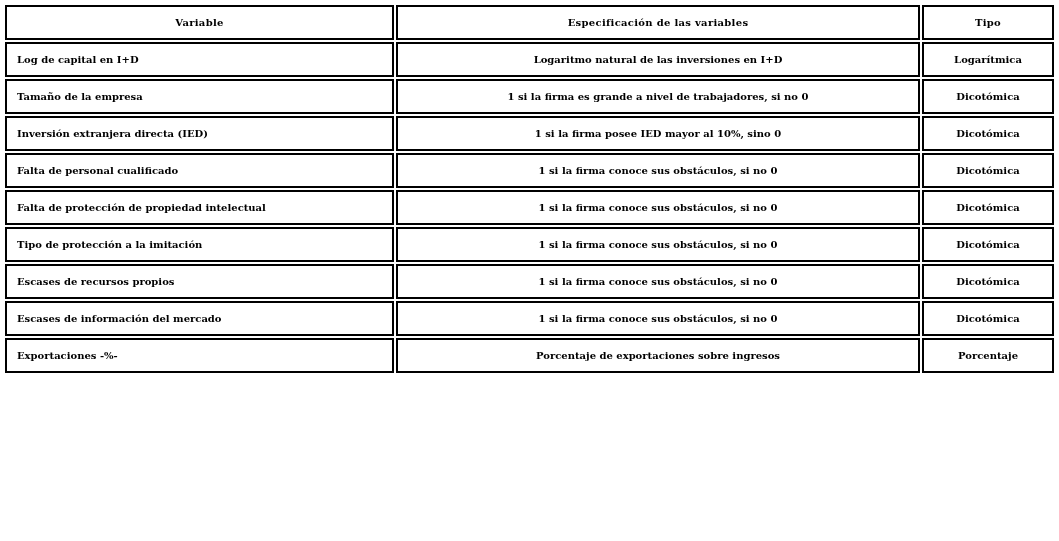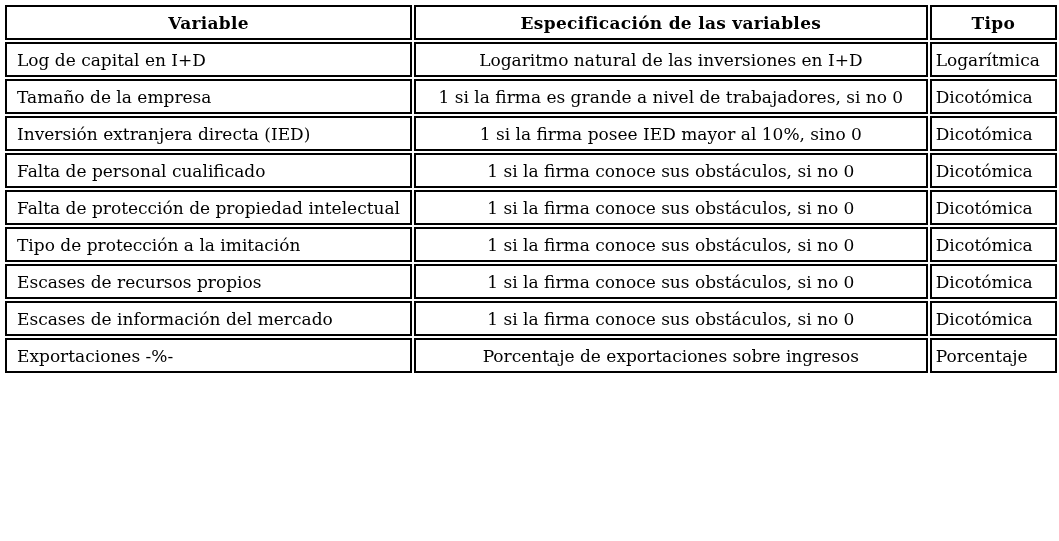--- a/index.html
+++ b/index.html
@@ -13,41 +13,41 @@
       overflow: hidden;
       position: relative;
     }
     .tbl {
       position: absolute;
       left: 3px;
       top: 3px;
       border-collapse: separate;
       border-spacing: 2px;
       font-family: "DejaVu Serif", "Liberation Serif", serif;
-      font-size: 17px;
+      font-size: 10px;
       color: #000000;
     }
     .tbl th, .tbl td {
       border: 2px solid #000000;
       height: 35px;
       padding: 0 10px;
       box-sizing: border-box;
       white-space: nowrap;
       vertical-align: middle;
     }
     .tbl th {
       font-weight: bold;
       text-align: center;
       letter-spacing: 0.3px;
     }
-    .tbl td { font-weight: normal; }
+    .tbl td { font-weight: bold; }
     .c1 { width: 389px; text-align: left; }
     .c2 { width: 524px; text-align: center; }
     .c3 { width: 132px; text-align: center; }
-    .tbl td.c3 { text-align: left; padding: 0 4px; }
+    .tbl td.c3 { text-align: center; padding: 0 4px; }
     .tbl th.c1, .tbl th.c2, .tbl th.c3 { text-align: center; }
   </style>
 </head>
 <body>
 
 <table class="tbl">
   <thead>
     <tr>
       <th class="c1">Variable</th>
       <th class="c2">Especificación de las variables</th>

